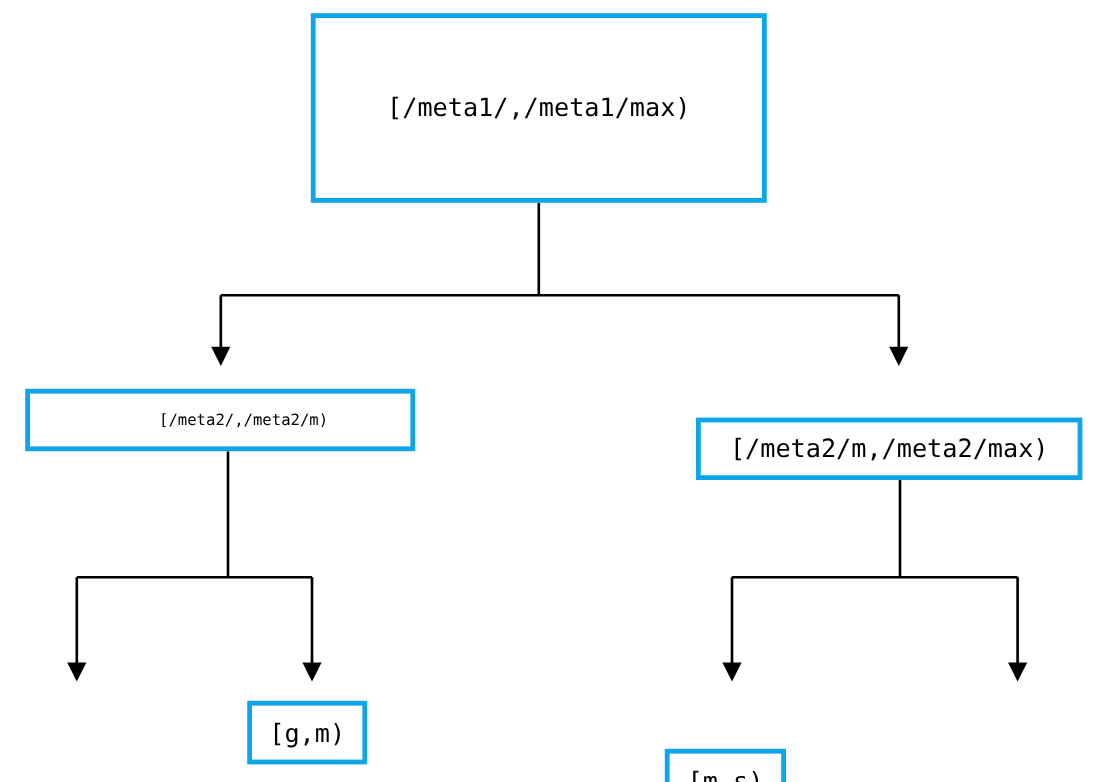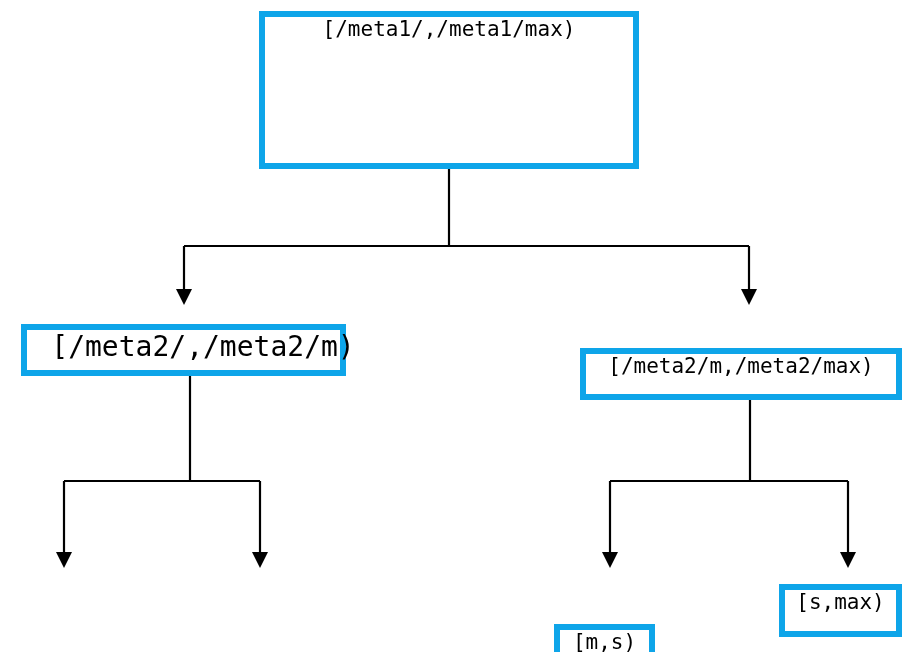--- a/index.html
+++ b/index.html
@@ -12,24 +12,24 @@
     position: relative;
     width: 912px;
     height: 652px;
     background: #ffffff;
     overflow: hidden;
     font-family: "DejaVu Sans Mono", "Liberation Mono", monospace;
   }
   .node {
     position: absolute;
     box-sizing: border-box;
-    border: 6px solid #0ea5e9;
+    border: 4px solid #0ea5e9;
     background: #ffffff;
     display: flex;
-    align-items: flex-start;
+    align-items: center;
     justify-content: center;
     color: #000000;
     white-space: pre;
     letter-spacing: 0px;
   }
   .node-label {
     display: block;
     text-align: center;
     color: #000000;
     white-space: pre;
@@ -40,21 +40,21 @@
     top: 11px;
     width: 380px;
     height: 158px;
     font-size: 21px;
   }
   #node-mid-left {
     left: 21px;
     top: 324px;
     width: 325px;
     height: 52px;
-    font-size: 28px;
+    font-size: 13px;
     padding-left: 39px;
   }
   #node-mid-right {
     left: 580px;
     top: 324px;
     width: 322px;
     height: 52px;
     font-size: 21px;
     margin-top: 24px;
   }
@@ -147,22 +147,22 @@
 
   <div class="node" id="node-mid-left">
     <span class="node-label">[/meta2/,/meta2/m)</span>
   </div>
 
   <div class="node" id="node-mid-right">
     <span class="node-label">[/meta2/m,/meta2/max)</span>
   </div>
 
 
+  <div class="node" id="node-leaf-gm">
+    <span class="node-label">[g,m)</span>
+  </div>
 
   <div class="node" id="node-leaf-ms">
     <span class="node-label">[m,s)</span>
   </div>
 
-  <div class="node" id="node-leaf-smax">
-    <span class="node-label">[s,max)</span>
-  </div>
 
 </div>
 
 </body></html>

